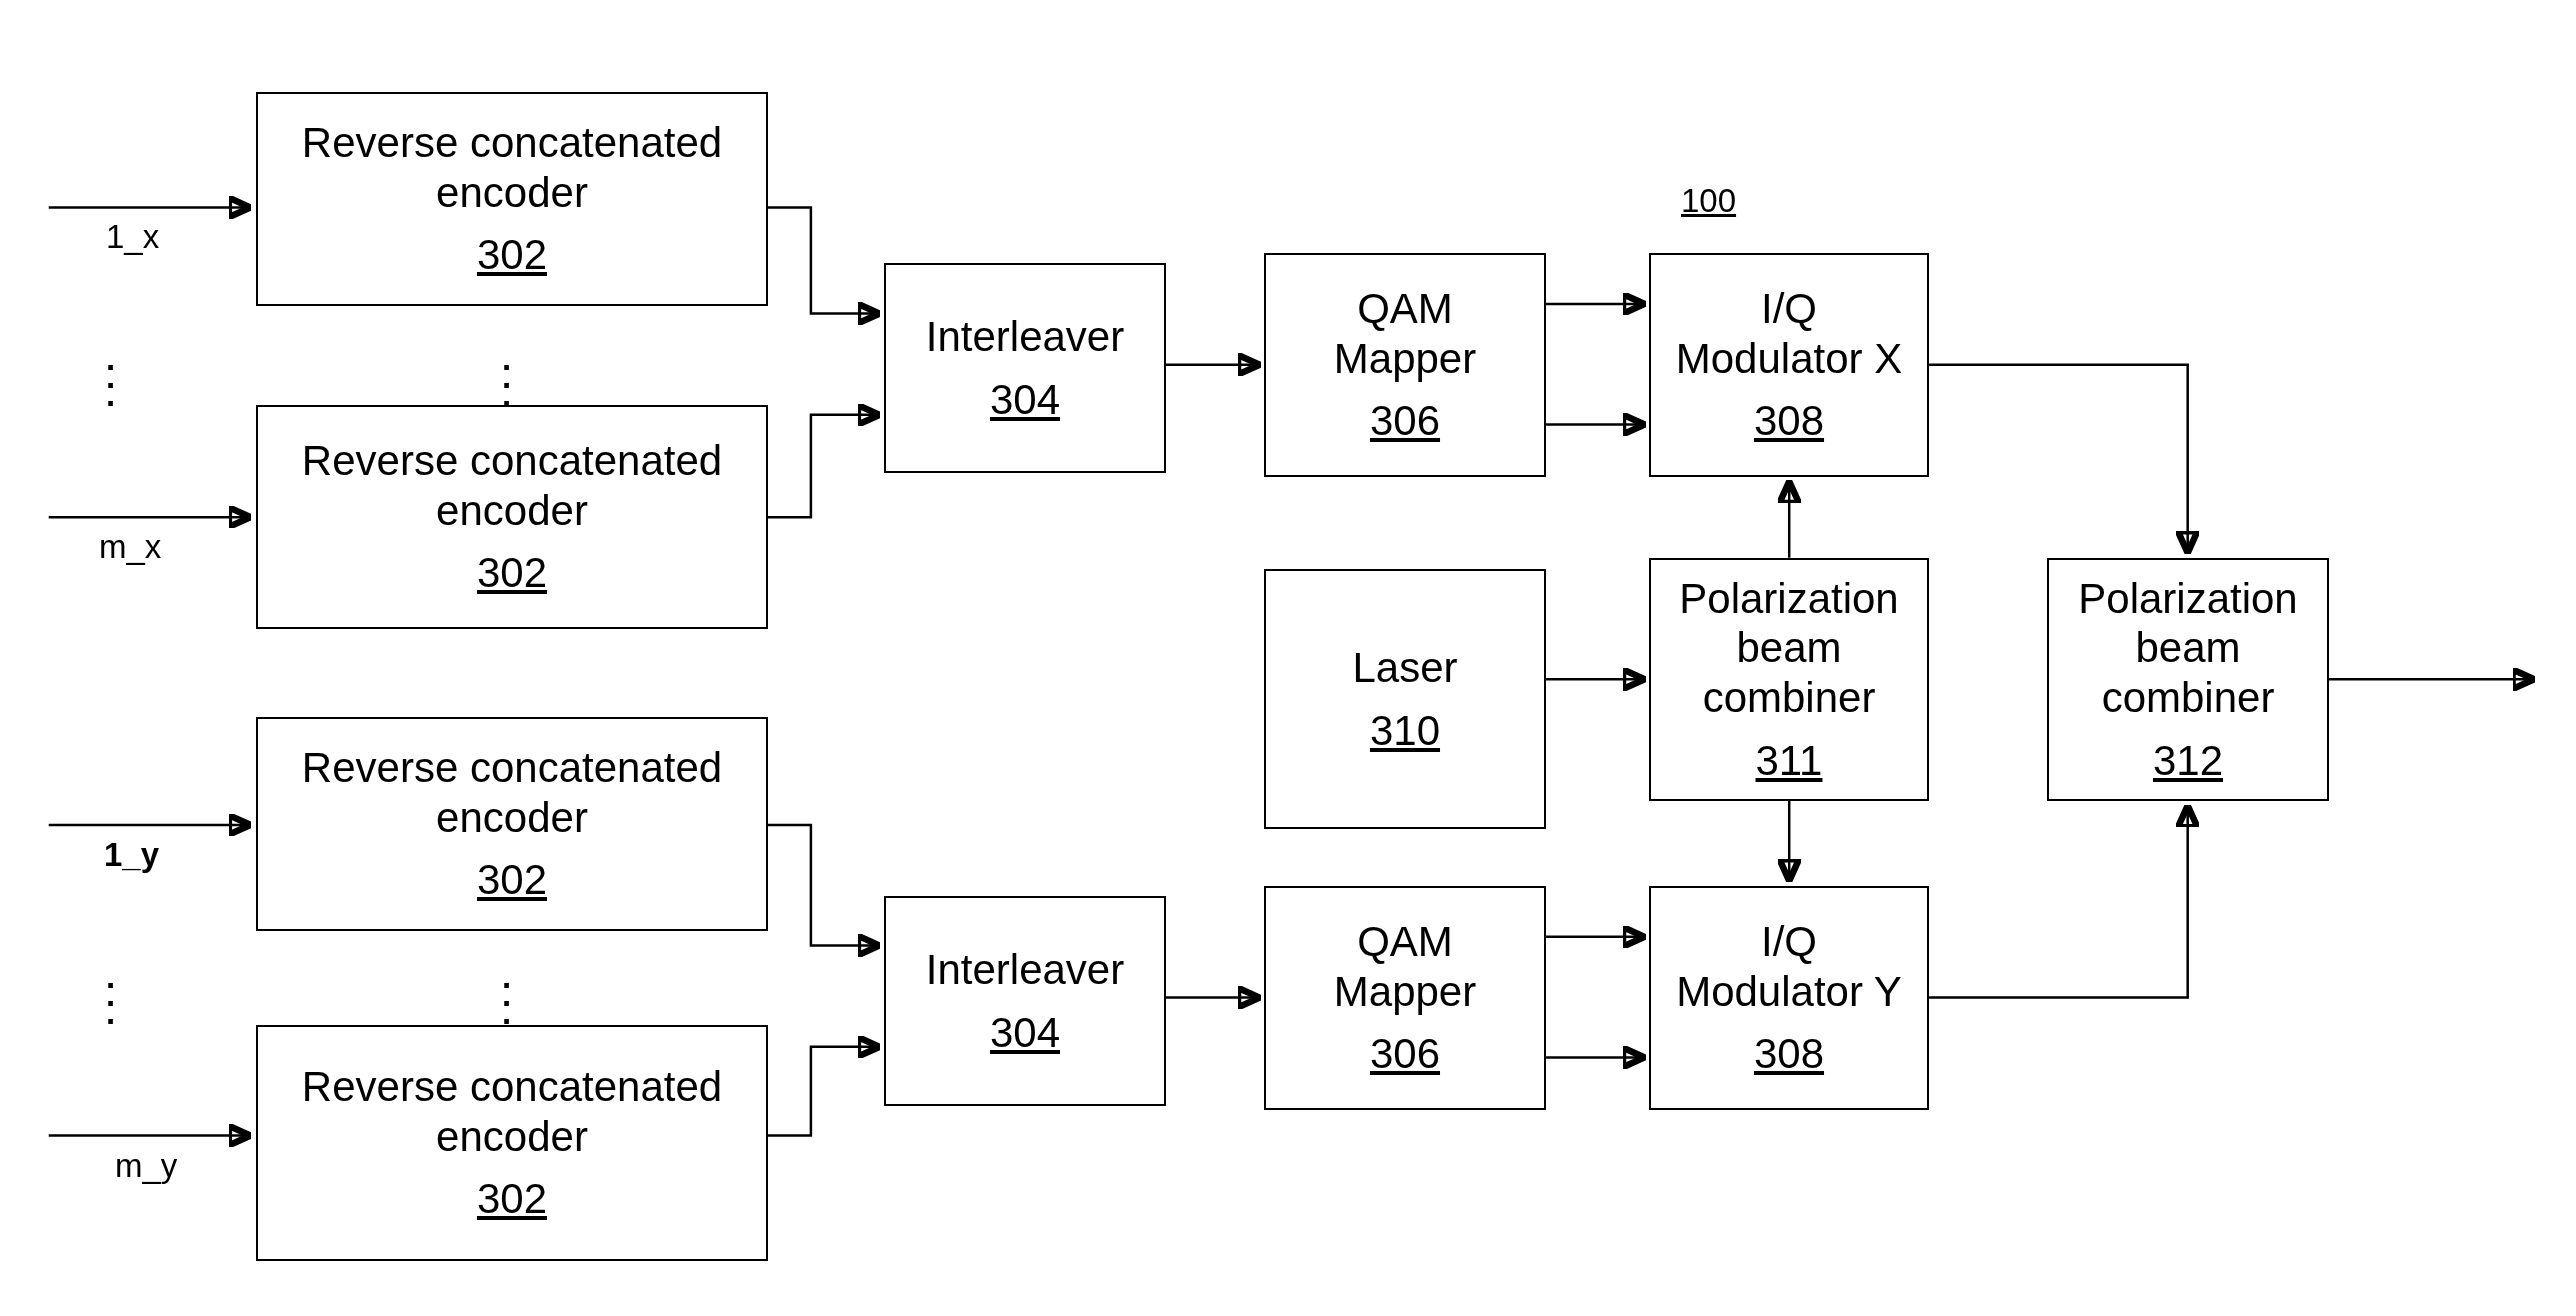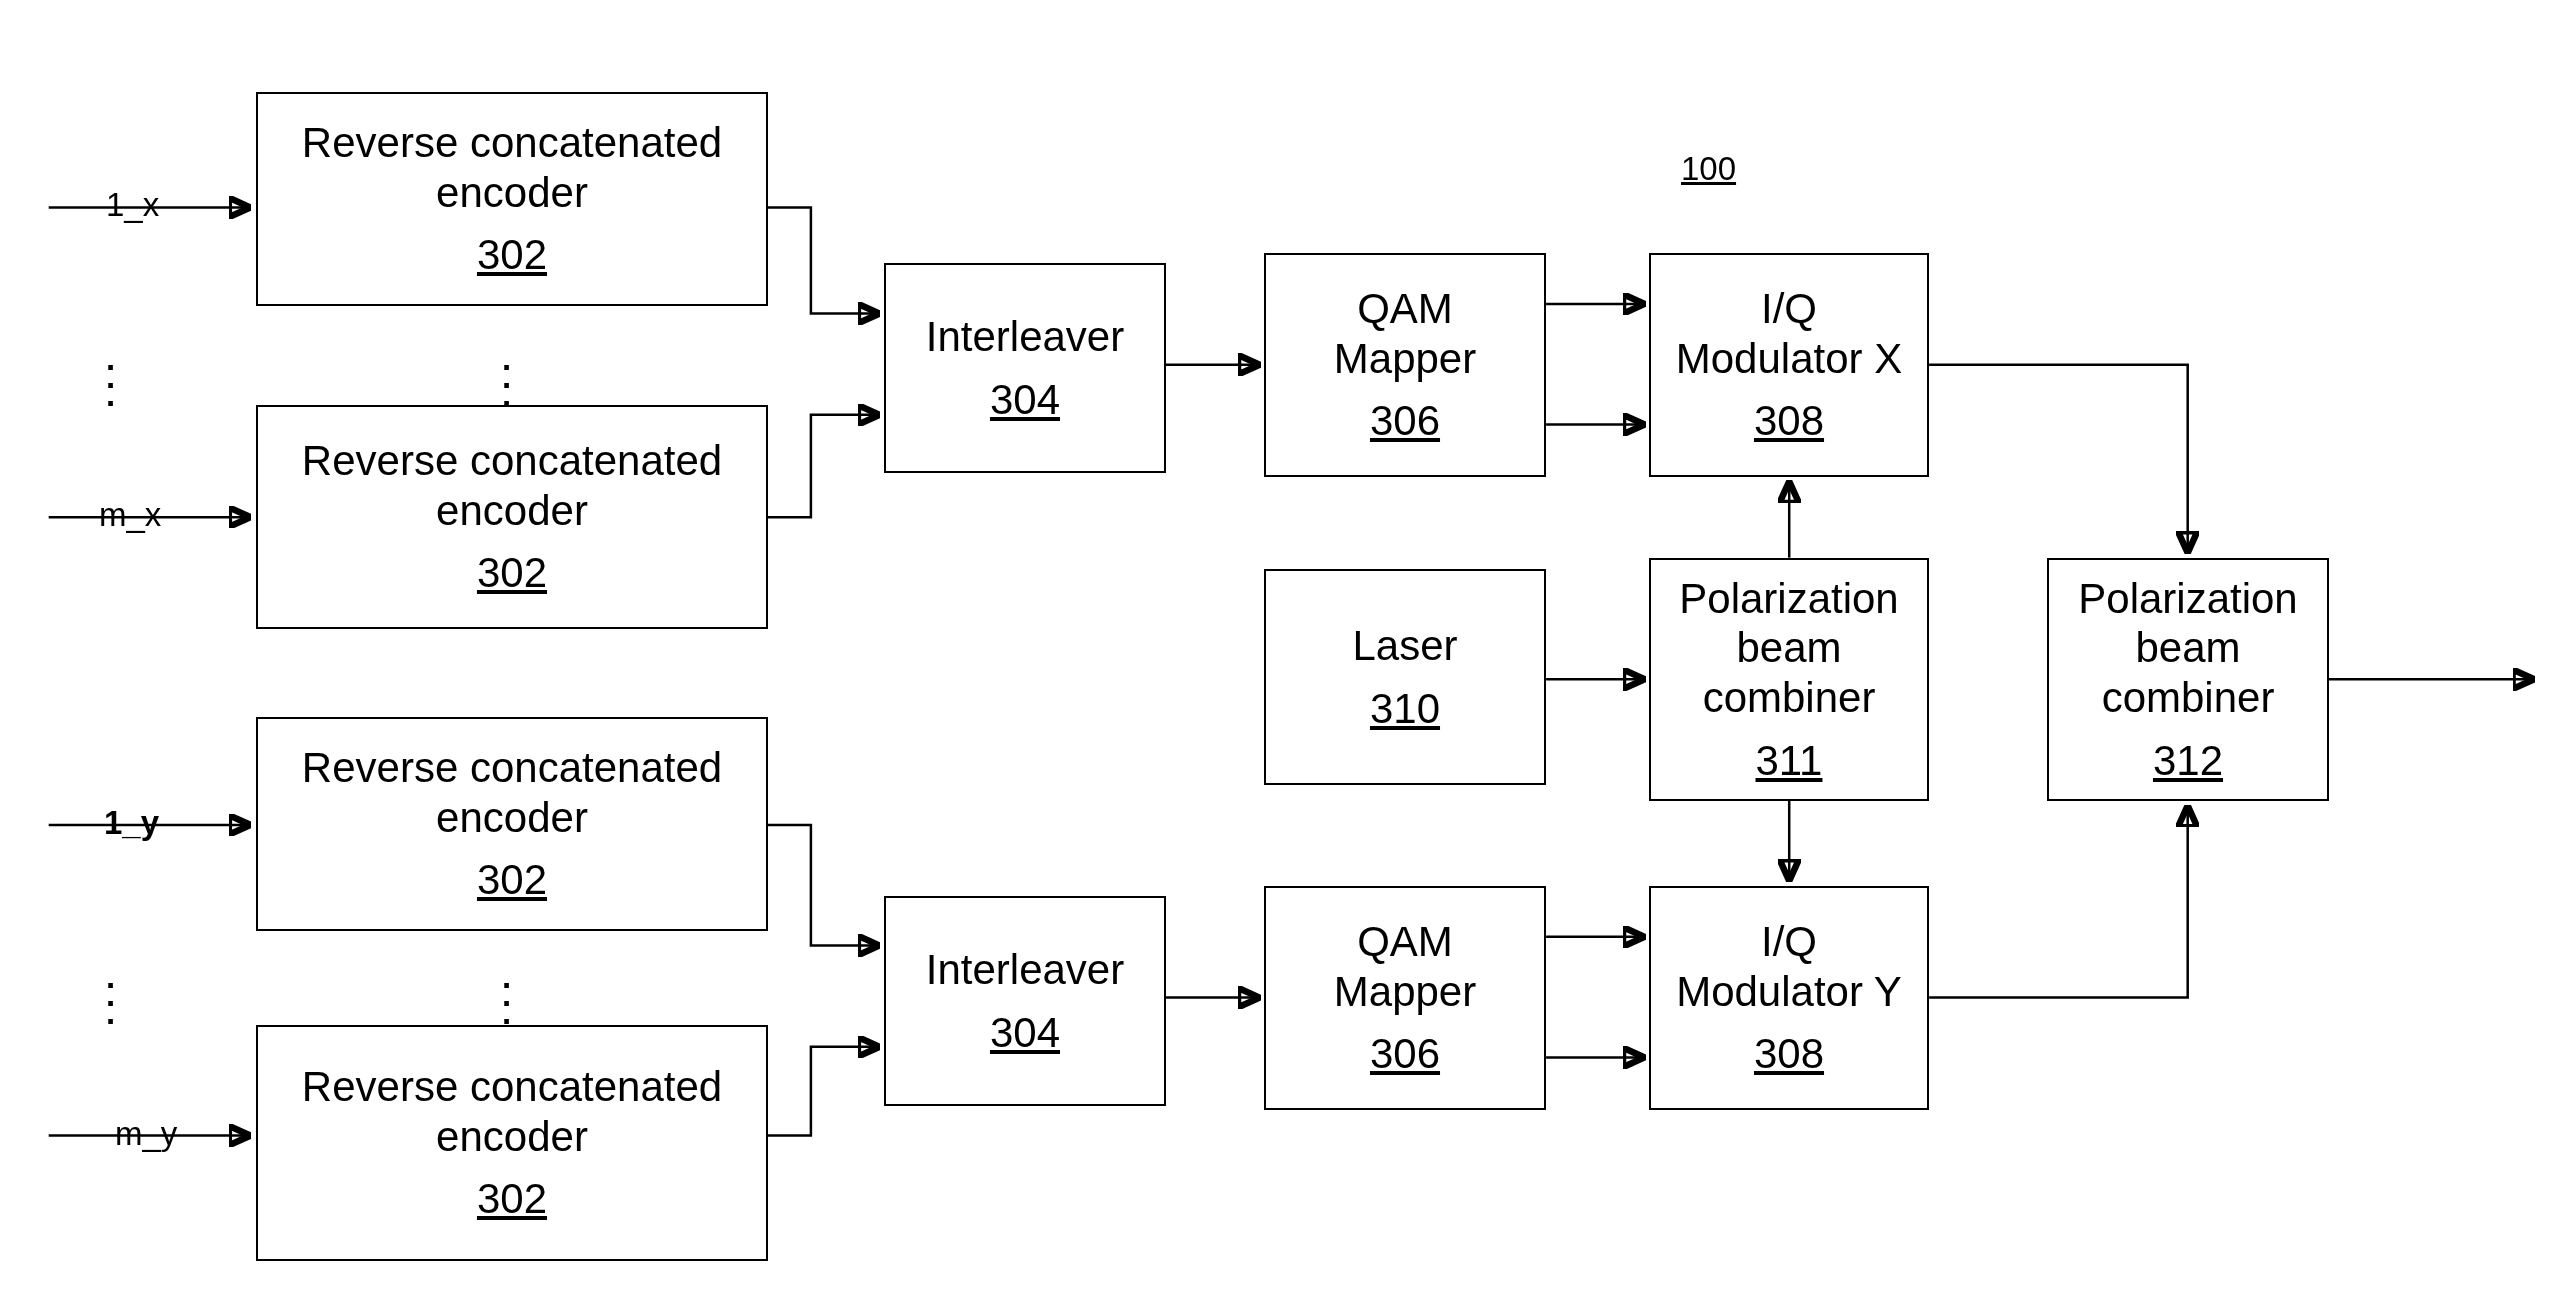--- a/index.html
+++ b/index.html
@@ -38,20 +38,21 @@
   }
   .box .ref {
     display: block;
     text-decoration: underline;
     margin-top: 13px;
   }
   .label {
     position: absolute;
     font-size: 33px;
     white-space: nowrap;
+    margin-top: 32px;
   }
   .label.underline {
     text-decoration: underline;
   }
   .vdots {
     position: absolute;
     font-size: 33px;
     line-height: 0.55;
     letter-spacing: 0;
     text-align: center;
@@ -158,21 +159,21 @@
     <span class="line">Modulator X</span>
     <span class="ref">308</span>
   </div>
 
   <div class="box" style="left:1649px; top:886px; width:280px; height:224px;">
     <span class="line">I/Q</span>
     <span class="line">Modulator Y</span>
     <span class="ref">308</span>
   </div>
 
-  <div class="box" style="left:1264px; top:569px; width:282px; height:216px;">
+  <div class="box" style="left:1264px; top:569px; width:282px; height:260px;">
     <span class="line">Laser</span>
     <span class="ref">310</span>
   </div>
 
   <div class="box" style="left:1649px; top:558px; width:280px; height:243px;">
     <span class="line">Polarization</span>
     <span class="line">beam</span>
     <span class="line">combiner</span>
     <span class="ref">311</span>
   </div>

